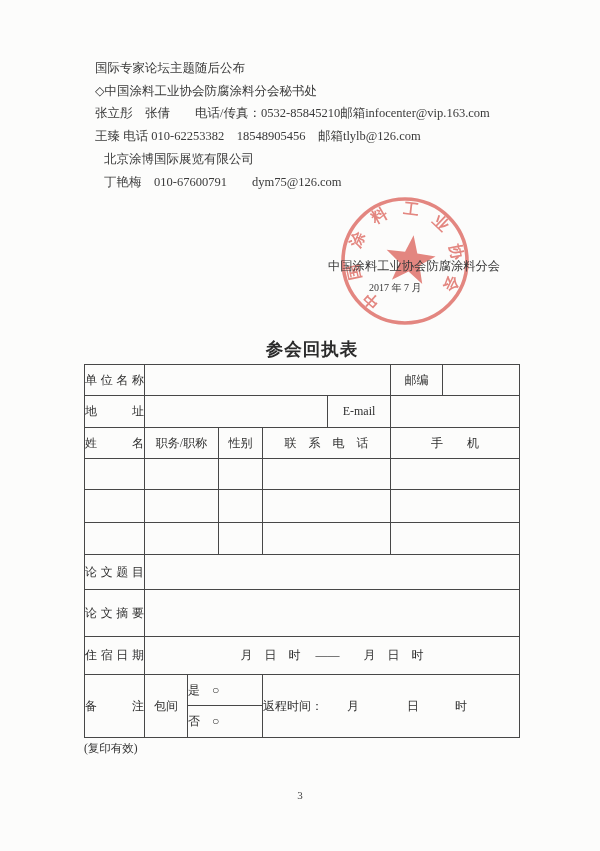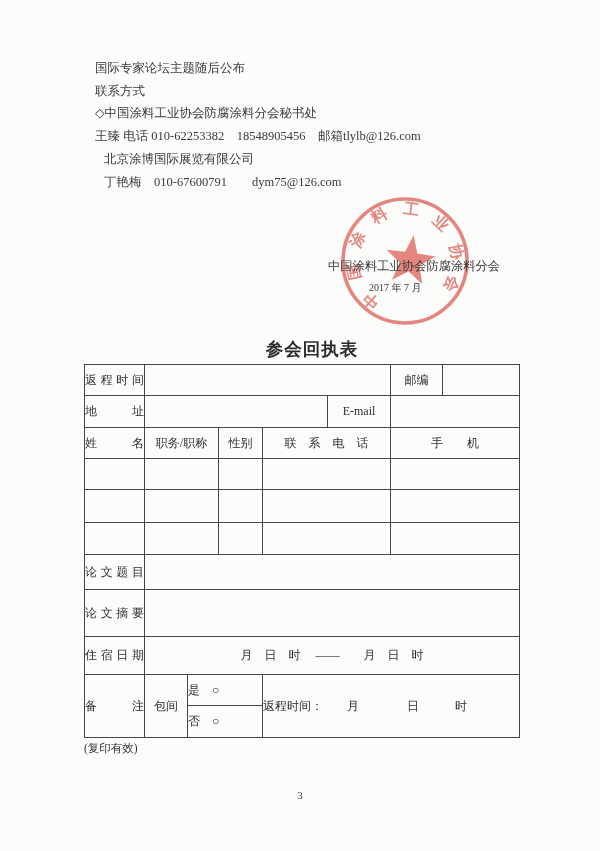--- a/index.html
+++ b/index.html
@@ -48,22 +48,22 @@
   .footnote{position:absolute;left:84px;top:741px;font-size:11.5px;color:#333;}
   .pagenum{position:absolute;top:789px;left:0;width:600px;text-align:center;font-size:11px;color:#444;}
 </style>
 </head>
 <body>
 
 <div class="page">
 
   <div class="intro">
     <div>国际专家论坛主题随后公布</div>
-    <div>联系方式</div>
     <div>◇中国涂料工业协会防腐涂料分会秘书处</div>
+    <div>张立彤　张倩　　电话/传真：0532-85845210邮箱infocenter@vip.163.com</div>
     <div>王臻 电话 010-62253382　18548905456　邮箱tlylb@126.com</div>
     <div class="indent">北京涂博国际展览有限公司</div>
     <div class="indent">丁艳梅　010-67600791　　dym75@126.com</div>
   </div>
 
   <svg class="stamp" width="134" height="134" viewBox="0 0 134 134">
     <g opacity="0.78">
       <circle cx="66" cy="65" r="62" fill="none" stroke-width="3.6" stroke="#dd665e"></circle>
       <polygon transform="translate(5,0) rotate(8 66 65)" points="66,39 72.2,56.5 90.7,57 76,68.2 81.3,86 66,75.5 50.7,86 56,68.2 41.3,57 59.8,56.5" fill="#dd665e"></polygon>
       <path id="ringPath" d="M 66,112 A 47,47 0 1,1 66.02,112" fill="none"></path>
@@ -84,21 +84,21 @@
         <col style="width:43px">
         <col style="width:31px">
         <col style="width:44px">
       <col style="width:65px">
         <col style="width:63px">
         <col style="width:52px">
         <col style="width:77px">
     </colgroup>
     <tbody>
         <tr class="h31">
-      <td class="lbl">返程时间</td>
+      <td class="lbl">单位名称</td>
       <td colspan="5"></td>
       <td class="ctr">邮编</td>
       <td></td>
     </tr>
     <tr class="h32">
       <td class="lbl">地址</td>
       <td colspan="4"></td>
       <td class="ctr">E-mail</td>
       <td colspan="2"></td>
     </tr>

